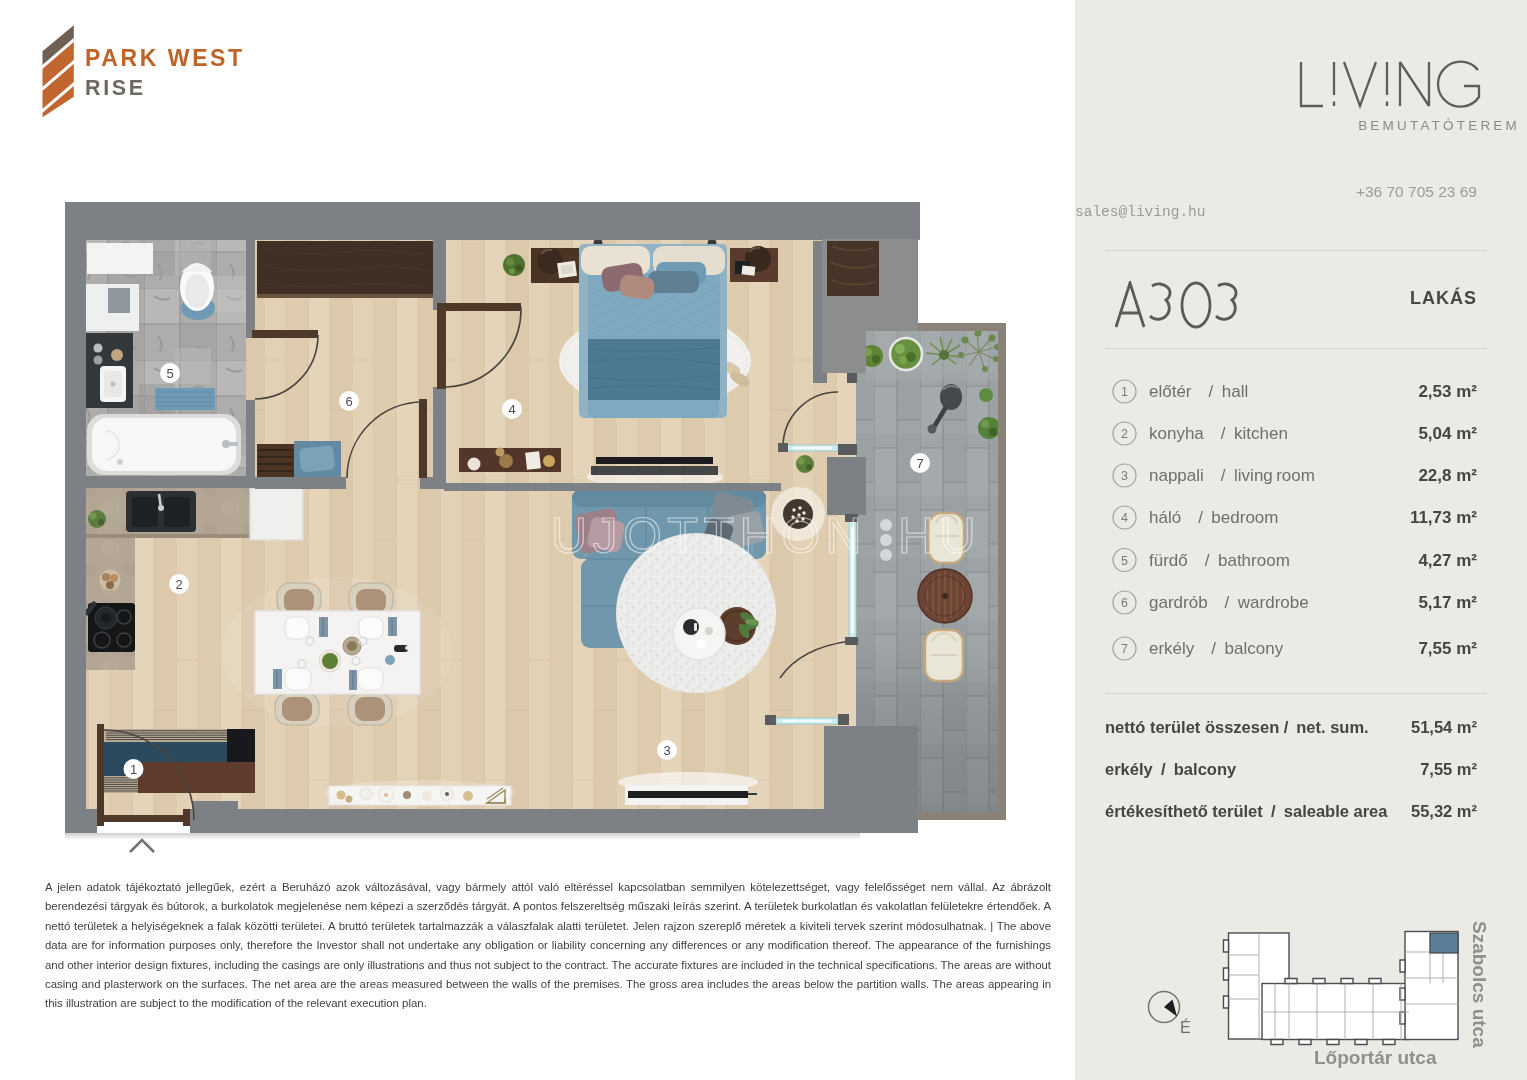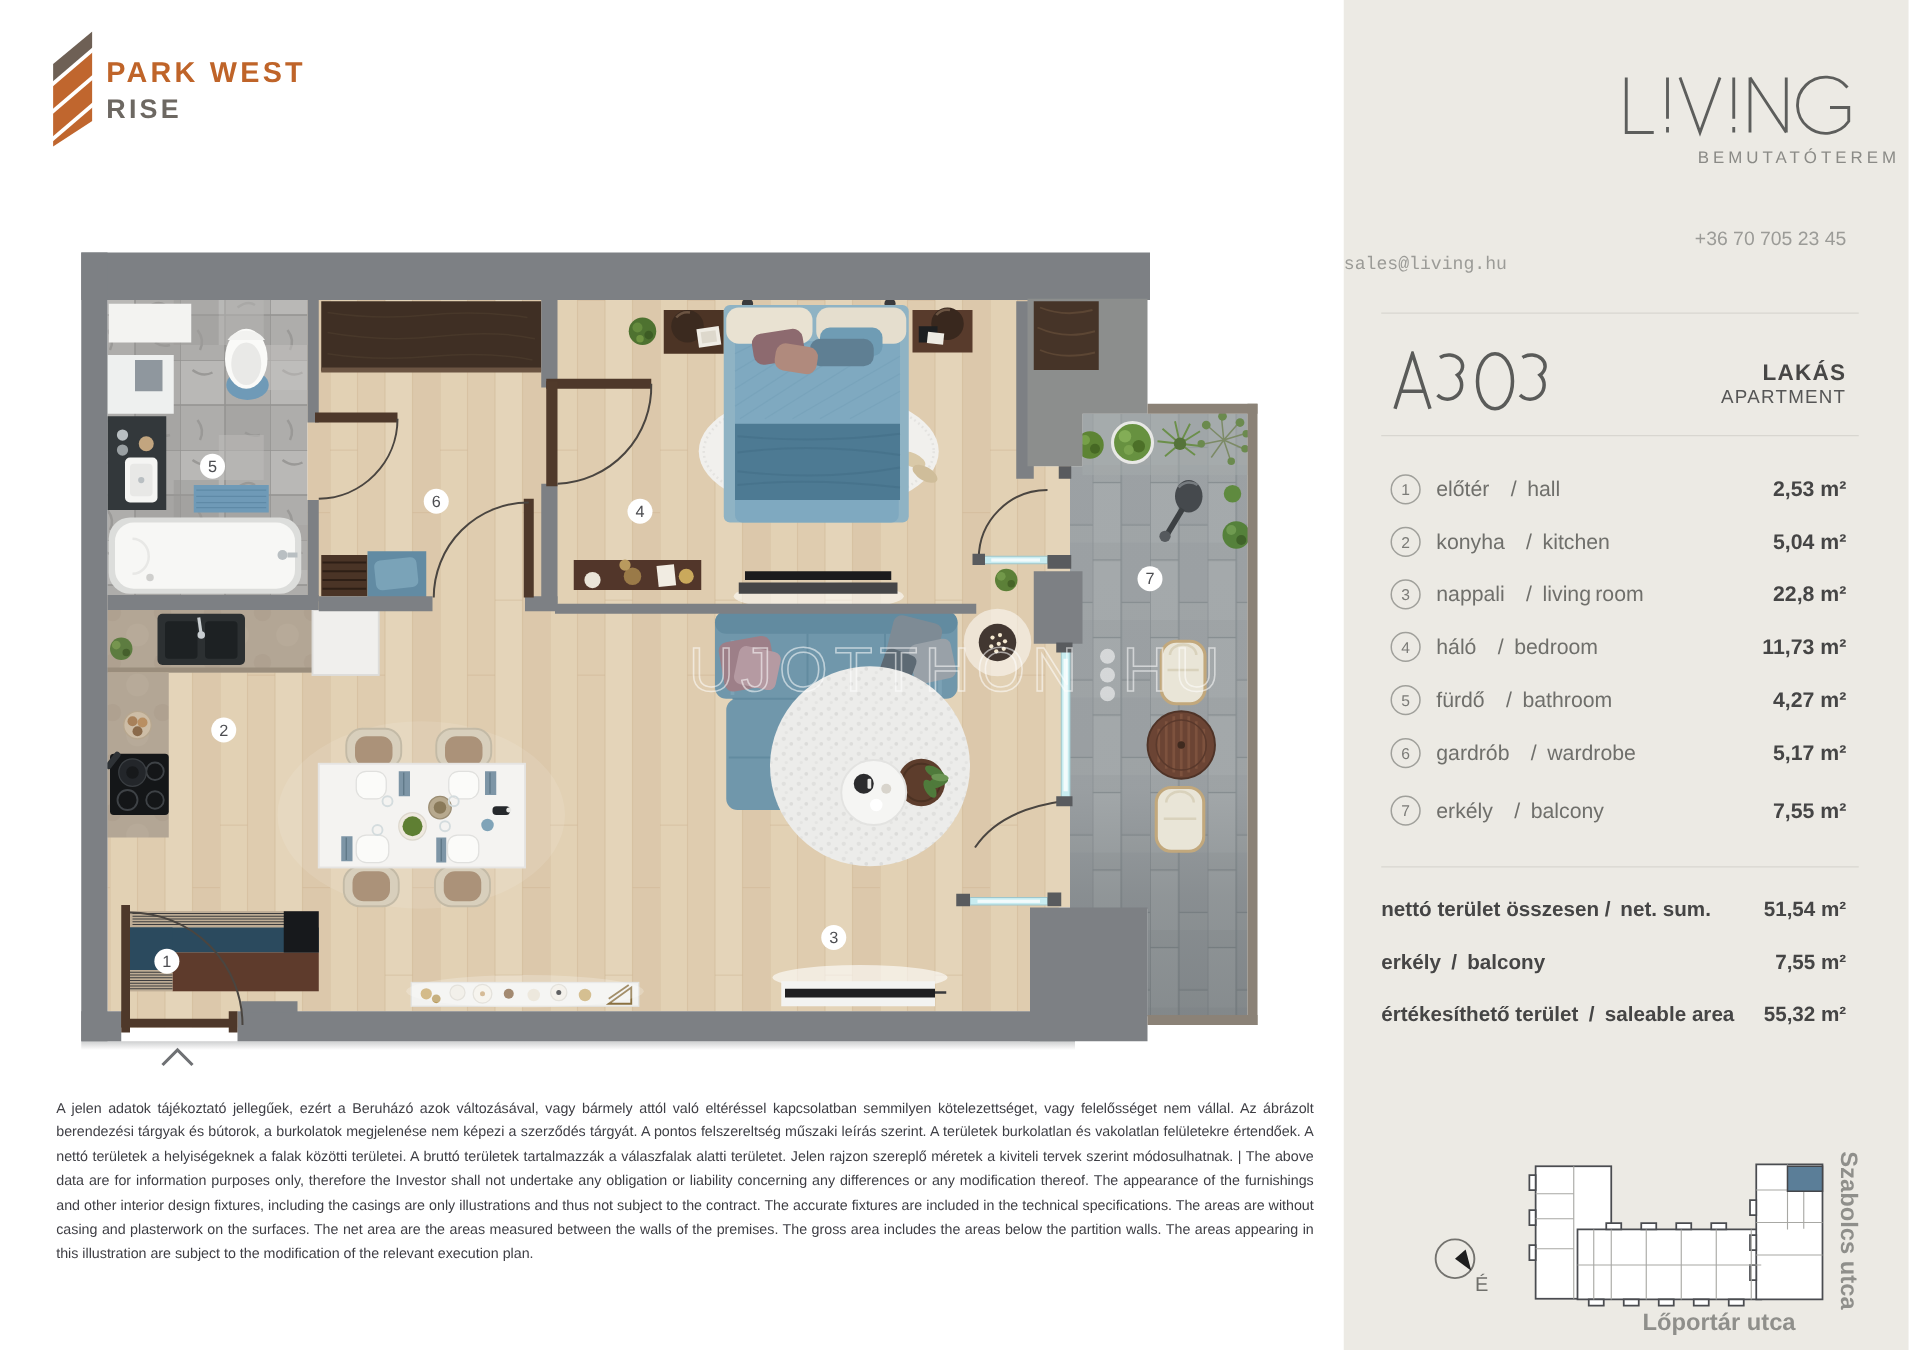--- a/index.html
+++ b/index.html
@@ -553,35 +553,34 @@
     <path d="M44,2 V35 M44,41.5 V46"></path>
     <path d="M54,2 L70,46 L86,2"></path>
     <path d="M97,2 V35 M97,41.5 V46"></path>
     <path d="M110,46 V2 M110,2 L139,46 M139,46 V2"></path>
     <path d="M188,10 A22.5,22.5 0 1 0 189,37 L189,26 H174"></path>
   </g>
 </svg>
 
 <div class="abs" style="left:0;top:118px;width:402px;text-align:right;font-size:13.5px;letter-spacing:3.2px;color:#8a8a86;margin-left:43px;">BEMUTATÓTEREM</div>
 
-<div class="abs" style="left:0;top:183px;width:402px;text-align:right;font-size:15.5px;color:#9b9b97;">+36 70 705 23 45</div>
+<div class="abs" style="left:0;top:183px;width:402px;text-align:right;font-size:15.5px;color:#9b9b97;">+36 70 705 23 69</div>
 <div class="abs" style="left:0;top:204px;width:402px;text-align:left;font-size:14.5px;color:#9b9b97;font-family:Liberation Mono, monospace;">sales@living.hu</div>
 
 <div class="abs" style="left:30px;top:250px;width:382px;height:1px;background:#d8d6d0;"></div>
 
 <svg class="abs" style="left:39px;top:281px;" width="135" height="50" viewBox="0 0 135 50">
   <g stroke="#5a5b59" stroke-width="2.8" fill="none">
     <path d="M2,46 L16,2 L30,46 M7.5,32 H24.5"></path>
     <path d="M38,7 a11,9 0 1 1 14,14 a11,11 0 1 1 -16,16" transform="translate(0,-2)"></path>
     <ellipse cx="82" cy="24" rx="14" ry="22"></ellipse>
     <path d="M104,7 a11,9 0 1 1 14,14 a11,11 0 1 1 -16,16" transform="translate(0,-2)"></path>
   </g>
 </svg>
 <div class="abs" style="left:0;top:288px;width:402px;text-align:right;font-size:18px;font-weight:bold;letter-spacing:1px;color:#474746;">LAKÁS</div>
-<div class="abs" style="left:0;top:309px;width:402px;text-align:right;font-size:15px;letter-spacing:1px;color:#565656;">APARTMENT</div>
 
 <div class="abs" style="left:30px;top:348px;width:382px;height:1px;background:#d8d6d0;"></div>
 
 <svg class="abs" style="left:0;top:350px;" width="452" height="330" viewBox="0 0 452 330">
   <g fill="none" stroke="#a0a09b" stroke-width="1.2">
     <circle cx="49.5" cy="41.5" r="11.5"></circle>
     <circle cx="49.5" cy="83.5" r="11.5"></circle>
     <circle cx="49.5" cy="125.5" r="11.5"></circle>
     <circle cx="49.5" cy="167.5" r="11.5"></circle>
     <circle cx="49.5" cy="210" r="11.5"></circle>

